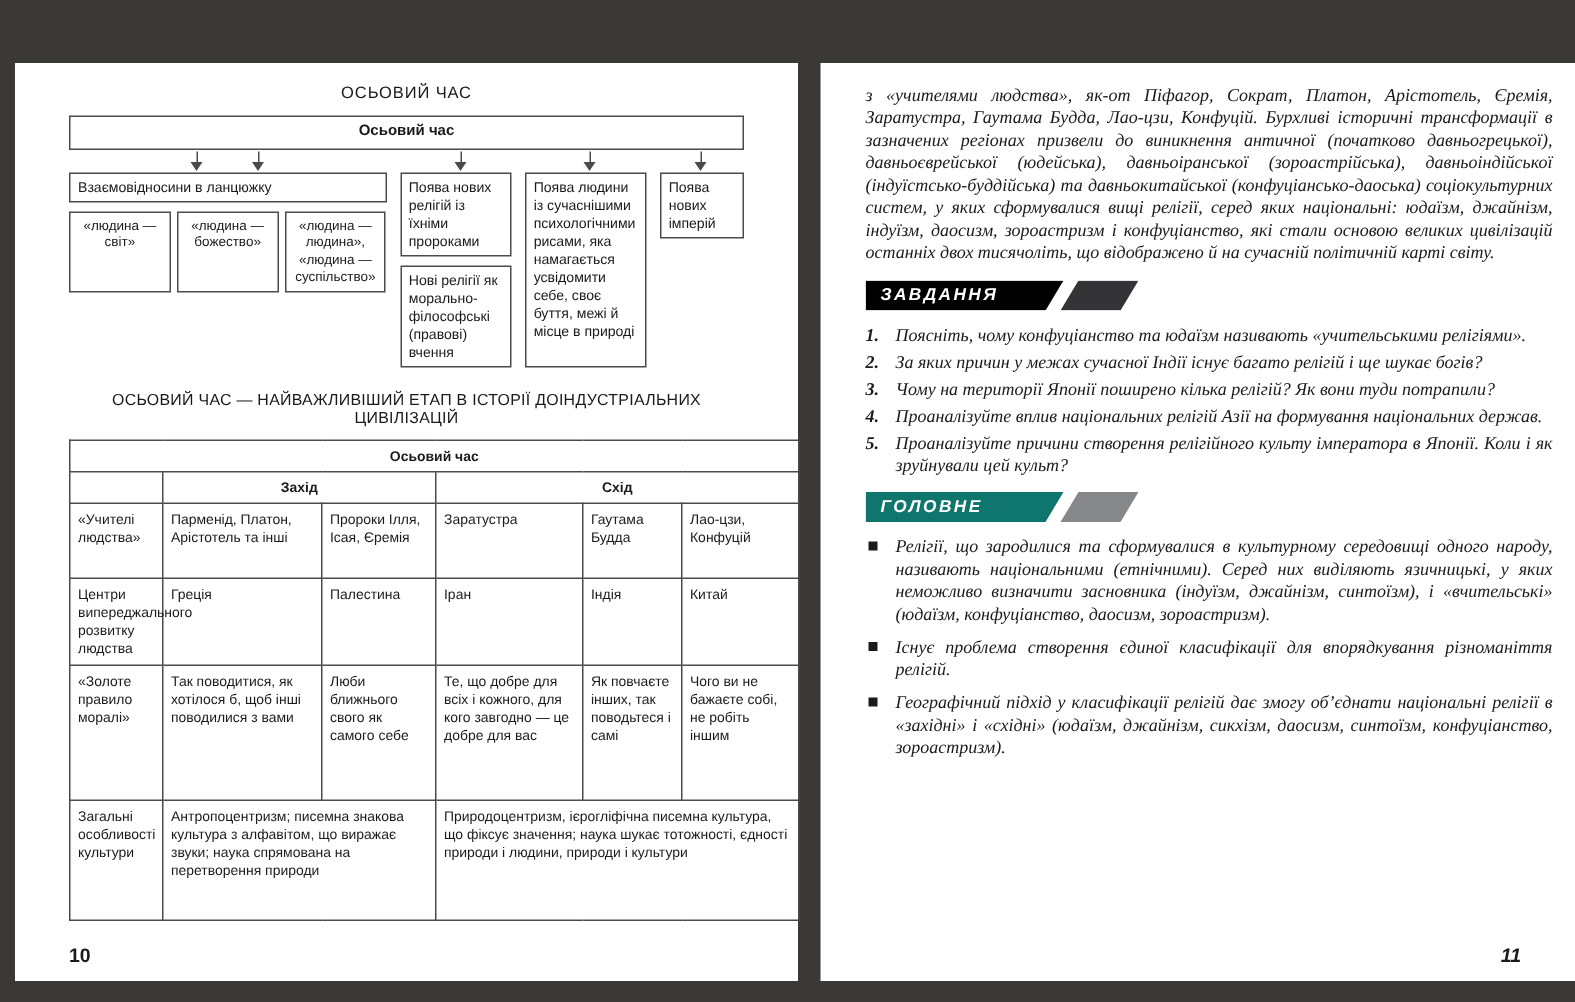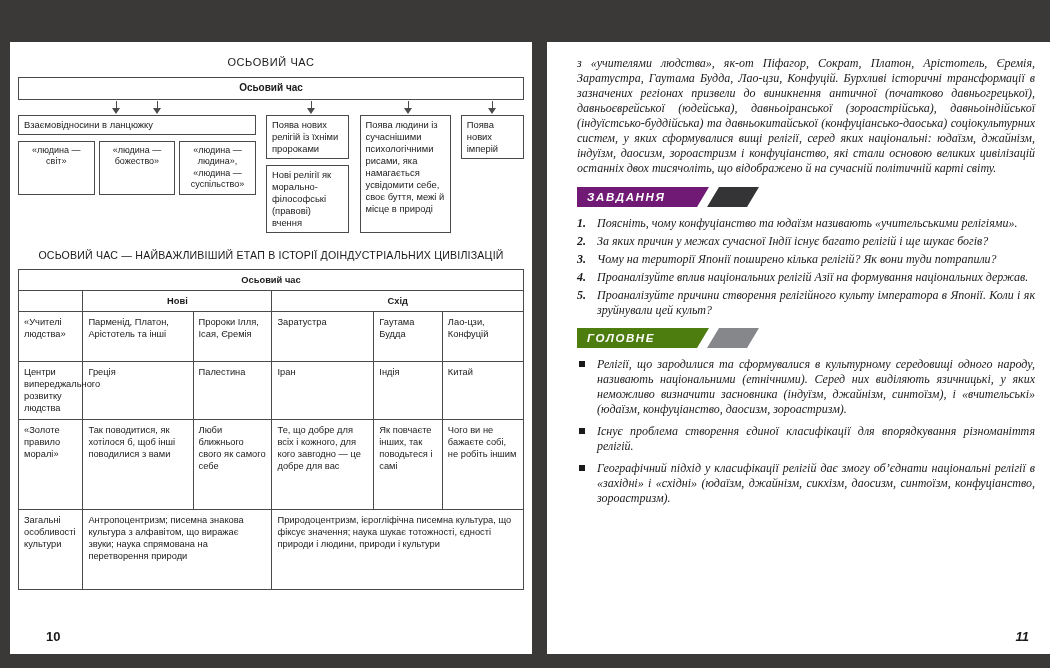--- a/index.html
+++ b/index.html
@@ -10,21 +10,21 @@
     color:#1a1a1a;
     position:relative;
     overflow:hidden;
   }
   .page {
     position:absolute;
     top:42px;
     height:612px;
     background:#ffffff;
   }
-  .page.left  { left:10px;  width:522px; padding:14px 8px; }
+  .page.left  { left:10px;  width:522px; padding:14px 36px; }
   .page.right { left:547px; width:506px; padding:14px 18px 14px 30px;font-style:italic; }
 
   
   .diagram-title {
     text-align:center;
     font-size:11px;
     letter-spacing:.6px;
     margin-bottom:9px;
     color:#1a1a1a;
   }
@@ -76,44 +76,44 @@
   table.axial th { text-align:center; font-weight:700; }
   tr.h52 td{height:50px;} tr.h48 td{height:46px;} tr.h92 td{height:90px;} tr.h84 td{height:80px;}
 
   .pagenum {
     position:absolute;
     bottom:10px;
     font-size:13px;
     font-weight:700;
   }
   .pagenum.pl { left:36px; }
-  .pagenum.pr { right:24px; }
+  .pagenum.pr { right:39px; }
   .intro {
     font-family:"Liberation Serif", serif;
     font-size:12px;
     line-height:15px;
     text-align:justify;
     margin-bottom:11px;
   }
   .banner { position:relative; height:20px; margin:10px 0 9px; }
   .banner .label {
     position:absolute; left:0; top:0; height:100%; width:132px;
     display:flex; align-items:center;
     padding-left:10px;
     color:#ffffff;
     font-weight:700; font-size:11.5px; letter-spacing:1.6px;
     clip-path:polygon(0 0, 100% 0, calc(100% - 12px) 100%, 0 100%);
   }
   .banner .tail {
     position:absolute; left:130px; top:0; height:100%; width:52px;
     clip-path:polygon(12px 0, 100% 0, calc(100% - 12px) 100%, 0 100%);
   }
-  .banner.dark  .label { background:#701a75; }
+  .banner.dark  .label { background:#000000; }
   .banner.dark  .tail  { background:#343436; }
-  .banner.light .label { background:#4d7c0f; }
+  .banner.light .label { background:#0f766e; }
   .banner.light .tail  { background:#85878a; }
 
   .tasks { display:flex; flex-direction:column; gap:3px; margin-bottom:4px; }
   .task { display:flex; font-family:"Liberation Serif", serif; font-size:12px; line-height:15px; }
   .task .tnum { width:20px; flex:none; font-weight:700; }
   .task .ttext { flex:1; text-align:justify; }
 
   .points { display:flex; flex-direction:column; gap:7px; }
   .point { display:flex; font-family:"Liberation Serif", serif; font-size:12px; line-height:15px; }
   .point .sq { width:6px; height:6px; background:#1a1a1a; margin:4px 12px 0 2px; flex:none; }
@@ -177,21 +177,21 @@
       <col style="width:98px">
         <col style="width:66px">
         <col style="width:78px">
     </colgroup>
     <tbody>
       <tr>
         <th colspan="6">Осьовий час</th>
       </tr>
       <tr>
         <th></th>
-        <th colspan="2">Нові</th>
+        <th colspan="2">Захід</th>
         <th colspan="3">Схід</th>
       </tr>
       <tr class="h52">
         <td>«Учителі людства»</td>
         <td>Парменід, Платон, Арістотель та інші</td>
         <td>Пророки Ілля, Ісая, Єремія</td>
         <td>Заратустра</td>
         <td>Гаутама Будда</td>
         <td>Лао-цзи, Конфуцій</td>
       </tr>

